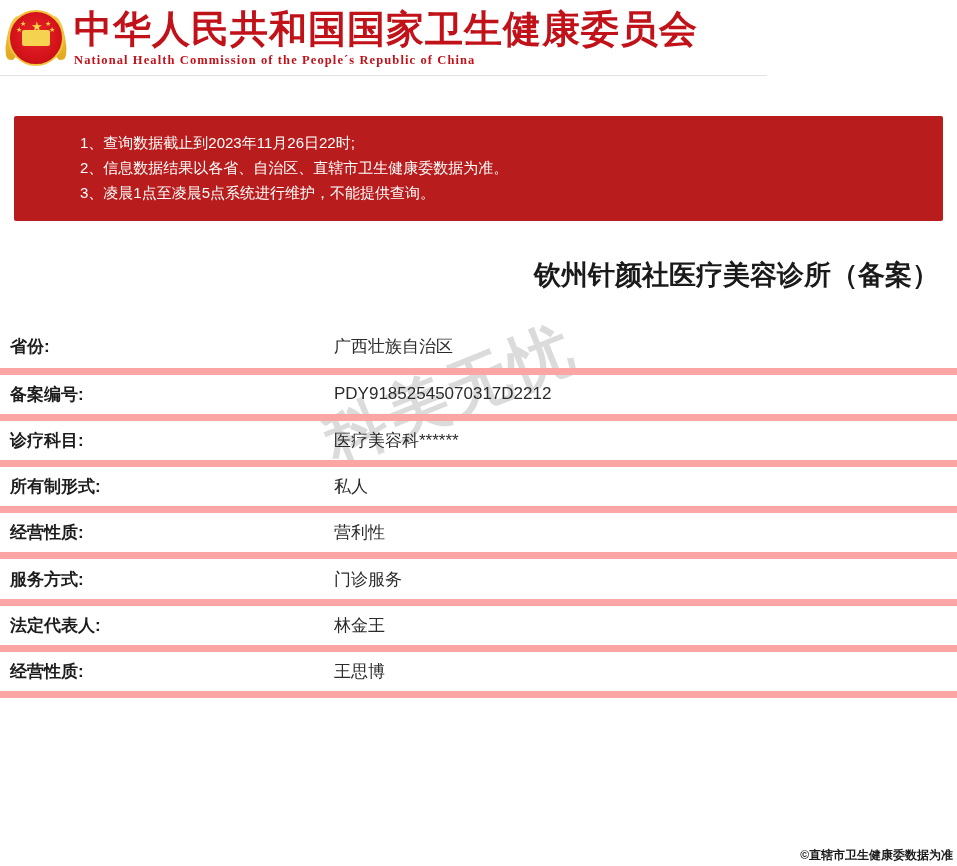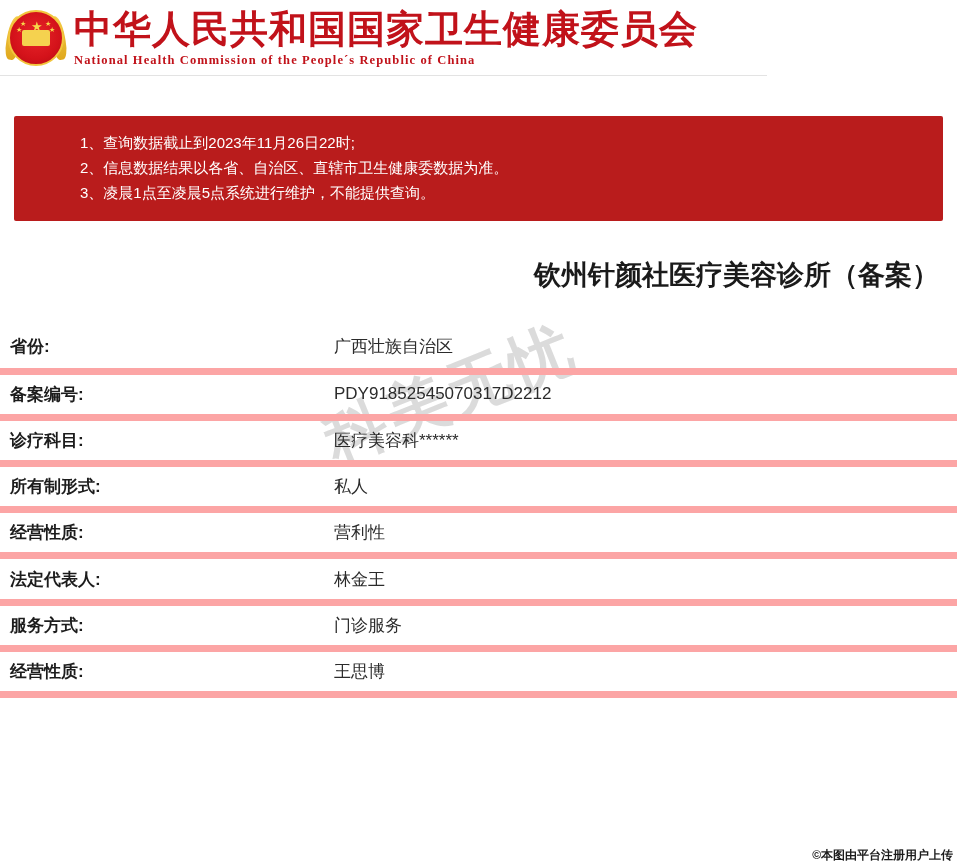--- a/index.html
+++ b/index.html
@@ -238,28 +238,28 @@
       </tr>
       <tr>
         <td class="label">所有制形式:</td>
         <td class="value">私人</td>
       </tr>
       <tr>
         <td class="label">经营性质:</td>
         <td class="value">营利性</td>
       </tr>
       <tr>
+        <td class="label">服务方式:</td>
+        <td class="value">门诊服务</td>
+      </tr>
+      <tr>
         <td class="label">法定代表人:</td>
         <td class="value">林金王</td>
       </tr>
       <tr>
-        <td class="label">服务方式:</td>
-        <td class="value">门诊服务</td>
-      </tr>
-      <tr>
         <td class="label">经营性质:</td>
         <td class="value">王思博</td>
       </tr>
     </tbody>
   </table>
 
-  <div class="footer-note">©本图由平台注册用户上传</div>
+  <div class="footer-note">©直辖市卫生健康委数据为准</div>
 </div>
 
 </body></html>

